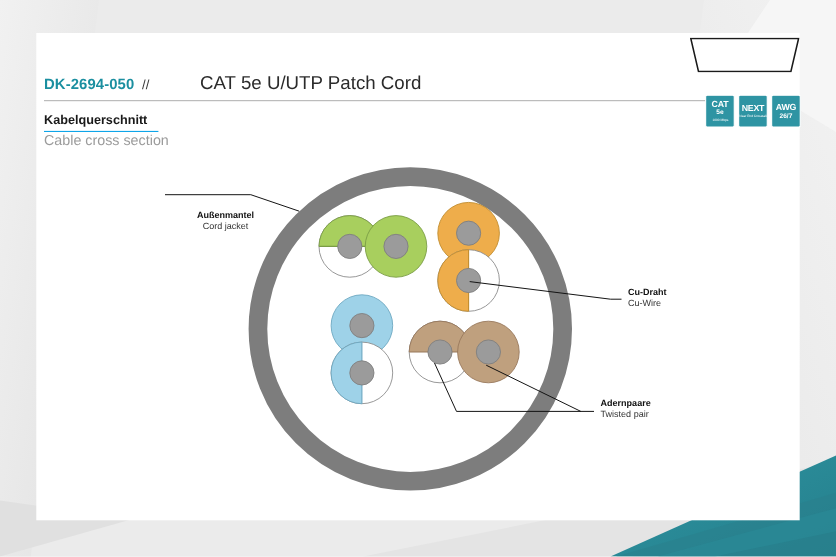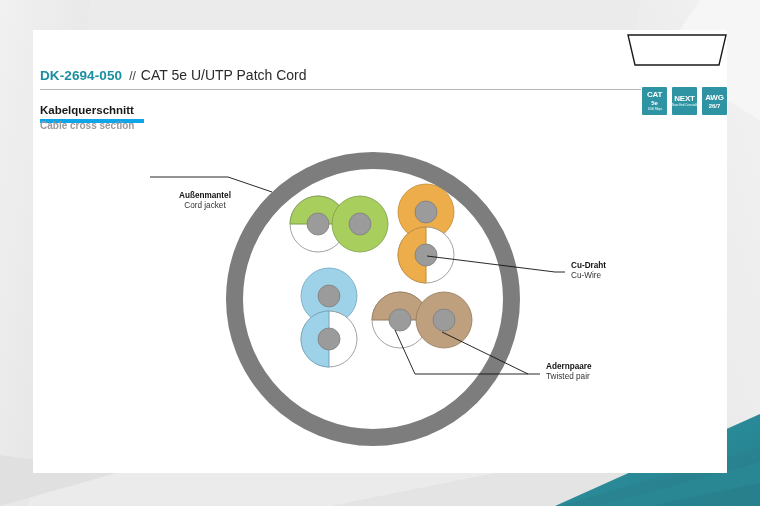--- a/index.html
+++ b/index.html
@@ -32,42 +32,42 @@
 
   .title-row{
     position:absolute;left:40px;top:66px;width:612px;
     padding-bottom:5px;border-bottom:1px solid #b5b5b5;
     white-space:nowrap;
   }
   .sku{
     font-size:13.5px;font-weight:bold;color:#1b8fa0;letter-spacing:.1px;
   }
   .sep{font-size:12px;color:#3a3a3a;margin:0 5px 0 7px;}
-  .desc{font-size:14px;color:#2b2b2b;}
+  .desc{font-size:17px;color:#2b2b2b;margin-left:41px;}
 
   
   .badges{position:absolute;left:641px;top:86px;display:flex;gap:3px;}
   .badge{
     width:25px;height:28px;background:#2e94a3;border:1px solid #ffffff;
     border-radius:2px;color:#ffffff;text-align:right;
     display:flex;flex-direction:column;align-items:center;justify-content:center;
     line-height:1;overflow:hidden;
   }
   .badge .b1{font-size:8px;font-weight:bold;letter-spacing:-.2px;}
   .badge .b2{font-size:6px;font-weight:bold;margin-top:1px;}
   .badge .b3{font-size:3.2px;margin-top:1.5px;transform:scale(.92);white-space:nowrap;}
 
   
   .sec-de{
     position:absolute;left:40px;top:104px;font-size:11.5px;font-weight:bold;
-    color:#1a1a1a;padding-bottom:3px;border-bottom:4px solid #0ea5e9;
+    color:#1a1a1a;padding-bottom:3px;border-bottom:1px solid #0ea5e9;
     display:inline-block;padding-right:10px;
   }
   .sec-en{
-    position:absolute;left:40px;top:120px;font-size:10px;font-weight:bold;
+    position:absolute;left:40px;top:120px;font-size:13px;font-weight:normal;
     color:#9b9b9b;
   }
 
   
   .diagram{position:absolute;left:33px;top:30px;width:694px;height:325px;}
 
   
   .lbl{position:absolute;white-space:nowrap;line-height:1.25;}
   .lbl .de{font-size:8.2px;font-weight:bold;color:#111;}
   .lbl .en{font-size:8.2px;color:#333;}

